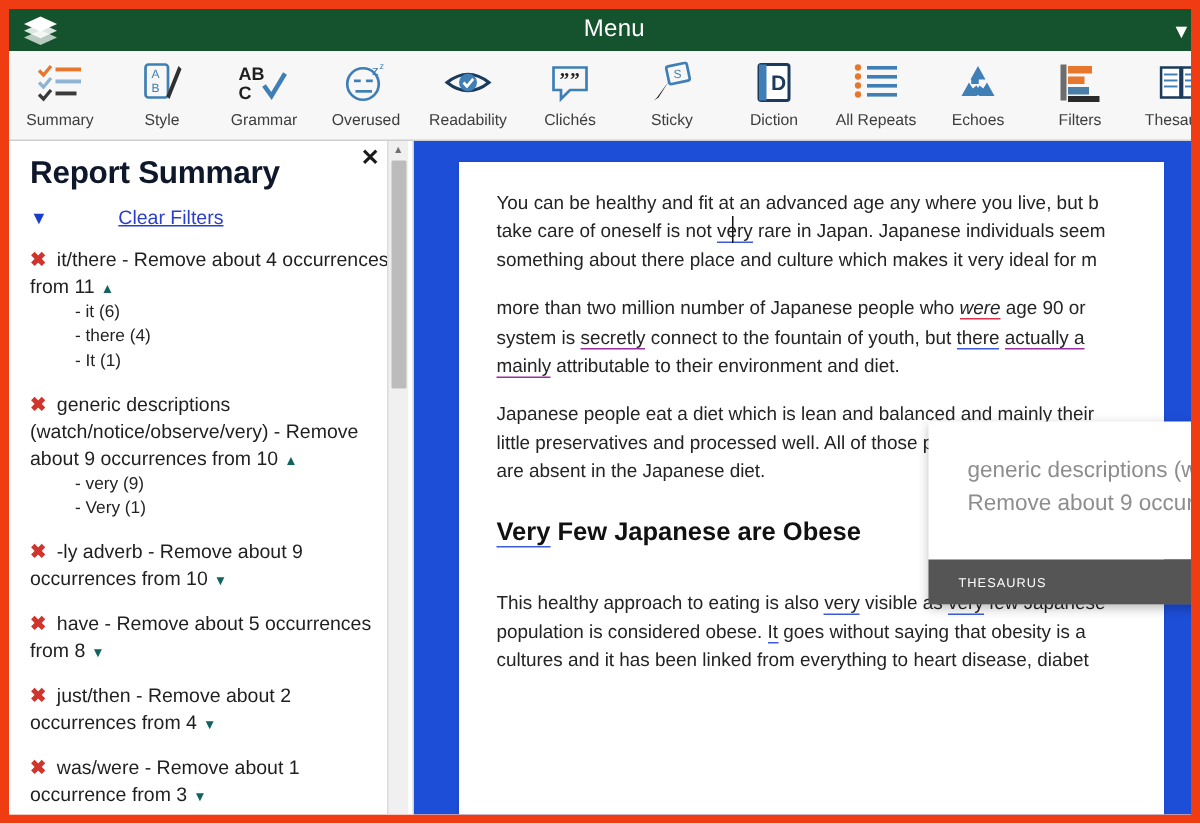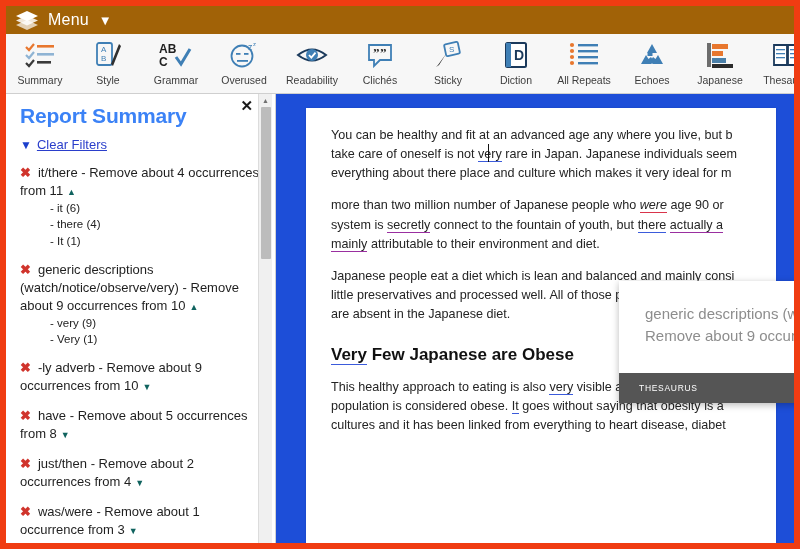--- a/index.html
+++ b/index.html
@@ -13,25 +13,26 @@
     position: relative;
     width: 800px; height: 549px;
     border: 6px solid #f03c12;
     background: #ffffff;
     overflow: hidden;
   }
 
   
   .titlebar {
     height: 28px;
-    background: #a16207;
+    background: #14532d;
     display: flex;
     align-items: center;
     padding-left: 8px;
     gap: 8px;
+    justify-content: space-between;
   }
   .logo-icon { width: 26px; height: 20px; display: block; }
   .menu-label {
     color: #ffffff;
     font-size: 16px;
     letter-spacing: .2px;
   }
   .menu-caret { color: #ffffff; font-size: 13px; margin-left: 2px; line-height: 1; }
 
   
@@ -88,36 +89,37 @@
     top: 4px; right: 22px;
     font-size: 15px;
     font-weight: bold;
     color: #1a1a1a;
     cursor: pointer;
     line-height: 1;
   }
   .sb-title {
     font-size: 21px;
     font-weight: bold;
-    color: #3b82f6;
+    color: #0f172a;
     letter-spacing: -0.2px;
     margin-bottom: 9px;
   }
   .clear-filters-row {
     display: flex;
     align-items: center;
     gap: 5px;
     margin-bottom: 11px;
   }
   .funnel { color: #1b3fcc; font-size: 12px; line-height: 1; }
   .clear-filters {
     color: #2a3ecb;
     font-size: 13px;
     text-decoration: underline;
     cursor: pointer;
+    margin-left: 42px;
   }
   .rule {
     margin-bottom: 9px;
     font-size: 13px;
     color: #1f1f1f;
     line-height: 1.38;
     margin-top: 12px;
   }
   .rule-head {
     display: block;
@@ -179,21 +181,21 @@
     font-size: 12.6px;
     line-height: 1.52;
     color: #242424;
     box-shadow: 0 0 2px rgba(0,0,0,.12);
   }
   .page p { margin-bottom: 13px; white-space: nowrap; }
   .page h2 {
     font-size: 17px;
     font-weight: bold;
     color: #111;
-    margin: 18px 0 10px 0;
+    margin: 18px 0 25px 0;
     white-space: nowrap;
   }
   .u-blue  { border-bottom: 1.6px solid #3b5bdb; }
   .u-purple{ border-bottom: 1.6px solid #9a2fa0; }
   .u-red   { border-bottom: 1.6px solid #d9344b; font-style: italic; }
   .caret-doc { position: relative; }
   .caret-doc::after {
     content: "";
     position: absolute;
     left: 44%; top: -3px;
@@ -380,21 +382,21 @@
     <div class="tool">
       <span class="glyph">
         <svg width="30" height="26" viewBox="0 0 30 26">
           <rect x="2" y="1" width="4" height="24" fill="#6d6d6d"></rect>
           <rect x="7" y="2" width="16" height="5" fill="#e8772e"></rect>
           <rect x="7" y="9" width="11" height="5" fill="#e8772e"></rect>
           <rect x="7" y="16" width="14" height="5" fill="#4a7fa8"></rect>
           <rect x="7" y="22" width="21" height="4" fill="#2b2b2b"></rect>
         </svg>
       </span>
-      <span class="tlabel">Japanese</span>
+      <span class="tlabel">Filters</span>
     </div>
 
     <div class="tool">
       <span class="glyph">
         <svg width="30" height="26" viewBox="0 0 30 26">
           <path d="M1 3 h13 v20 h-13 z" fill="#fff" stroke="#1b3a5c" stroke-width="1.8"></path>
           <path d="M15 3 h13 v20 h-13 z" fill="#fff" stroke="#1b3a5c" stroke-width="1.8"></path>
           <rect x="3" y="7" width="9" height="1.3" fill="#3f7fb5"></rect>
           <rect x="3" y="11" width="9" height="1.3" fill="#3f7fb5"></rect>
           <rect x="3" y="15" width="9" height="1.3" fill="#3f7fb5"></rect>
@@ -462,25 +464,25 @@
 
       <div class="sb-scroll">
         <div class="arrow-up">▲</div>
         <div class="sb-thumb"></div>
       </div>
     </div>
 
     <div class="doc-pane">
       <div class="page">
 
-        <p><span>You can be healthy and fit at an advanced age any where you live, but b</span><br><span>take care of oneself is not </span><span class="u-blue caret-doc">very</span><span> rare in Japan. Japanese individuals seem</span><br><span>everything about there place and culture which makes it very ideal for m</span></p>
+        <p><span>You can be healthy and fit at an advanced age any where you live, but b</span><br><span>take care of oneself is not </span><span class="u-blue caret-doc">very</span><span> rare in Japan. Japanese individuals seem</span><br><span>something about there place and culture which makes it very ideal for m</span></p>
 
         <p><span>more than two million number of Japanese people who </span><span class="u-red">were</span><span> age 90 or</span><br><span>system is </span><span class="u-purple">secretly</span><span> connect to the fountain of youth, but </span><span class="u-blue">there</span><span> </span><span class="u-purple">actually a</span><br><span class="u-purple">mainly</span><span> attributable to their environment and diet.</span></p>
 
-        <p><span>Japanese people eat a diet which is lean and balanced and </span><span class="u-purple">mainly</span><span> consi</span><br><span>little preservatives and processed well. All of those preservatives which</span><br><span>are absent in the Japanese diet.</span></p>
+        <p><span>Japanese people eat a diet which is lean and balanced and </span><span class="u-purple">mainly</span><span> their</span><br><span>little preservatives and processed well. All of those preservatives which</span><br><span>are absent in the Japanese diet.</span></p>
 
         <h2><span class="u-blue">Very</span><span> Few Japanese are Obese</span></h2>
 
         <p><span>This healthy approach to eating is also </span><span class="u-blue">very</span><span> visible as </span><span class="u-blue">very</span><span> few Japanese</span><br><span>population is considered obese. </span><span class="u-blue">It</span><span> goes without saying that obesity is a</span><br><span>cultures and it has been linked from everything to heart disease, diabet</span></p>
 
       </div>
 
       <div class="popup">
         <div class="popup-card">
           <div class="popup-text">generic descriptions (watch/notice/observe/very).</div>

